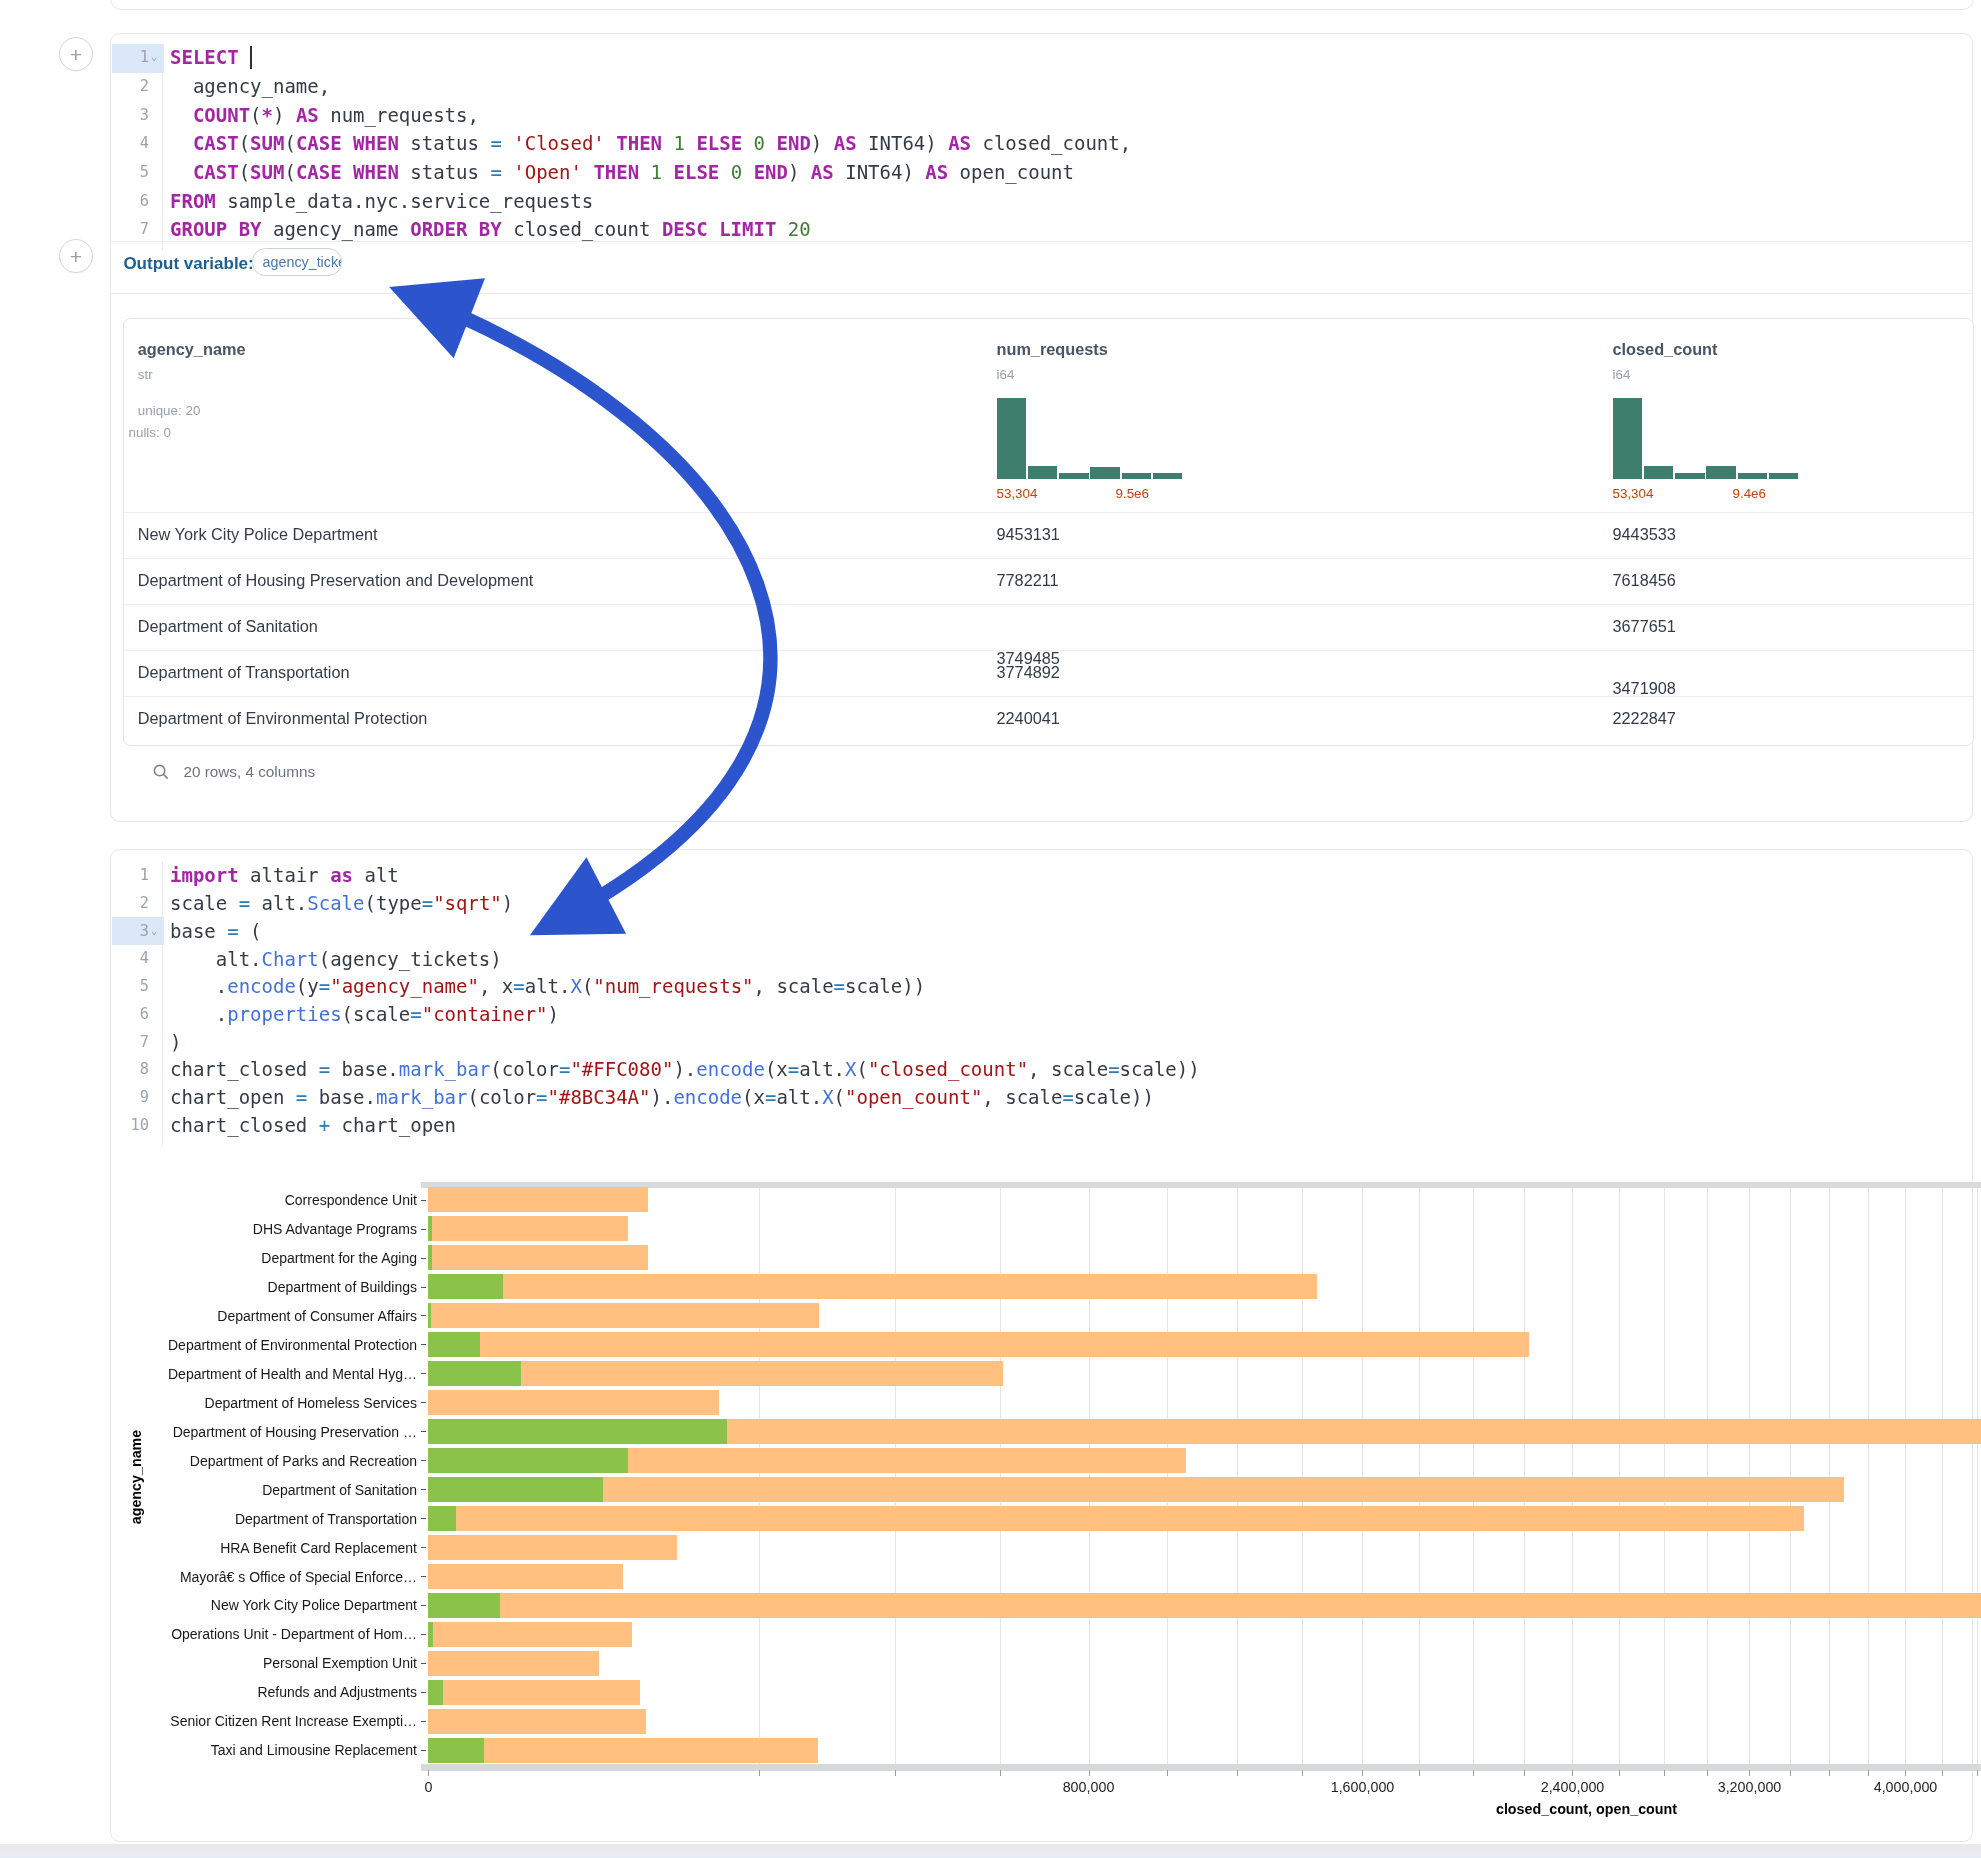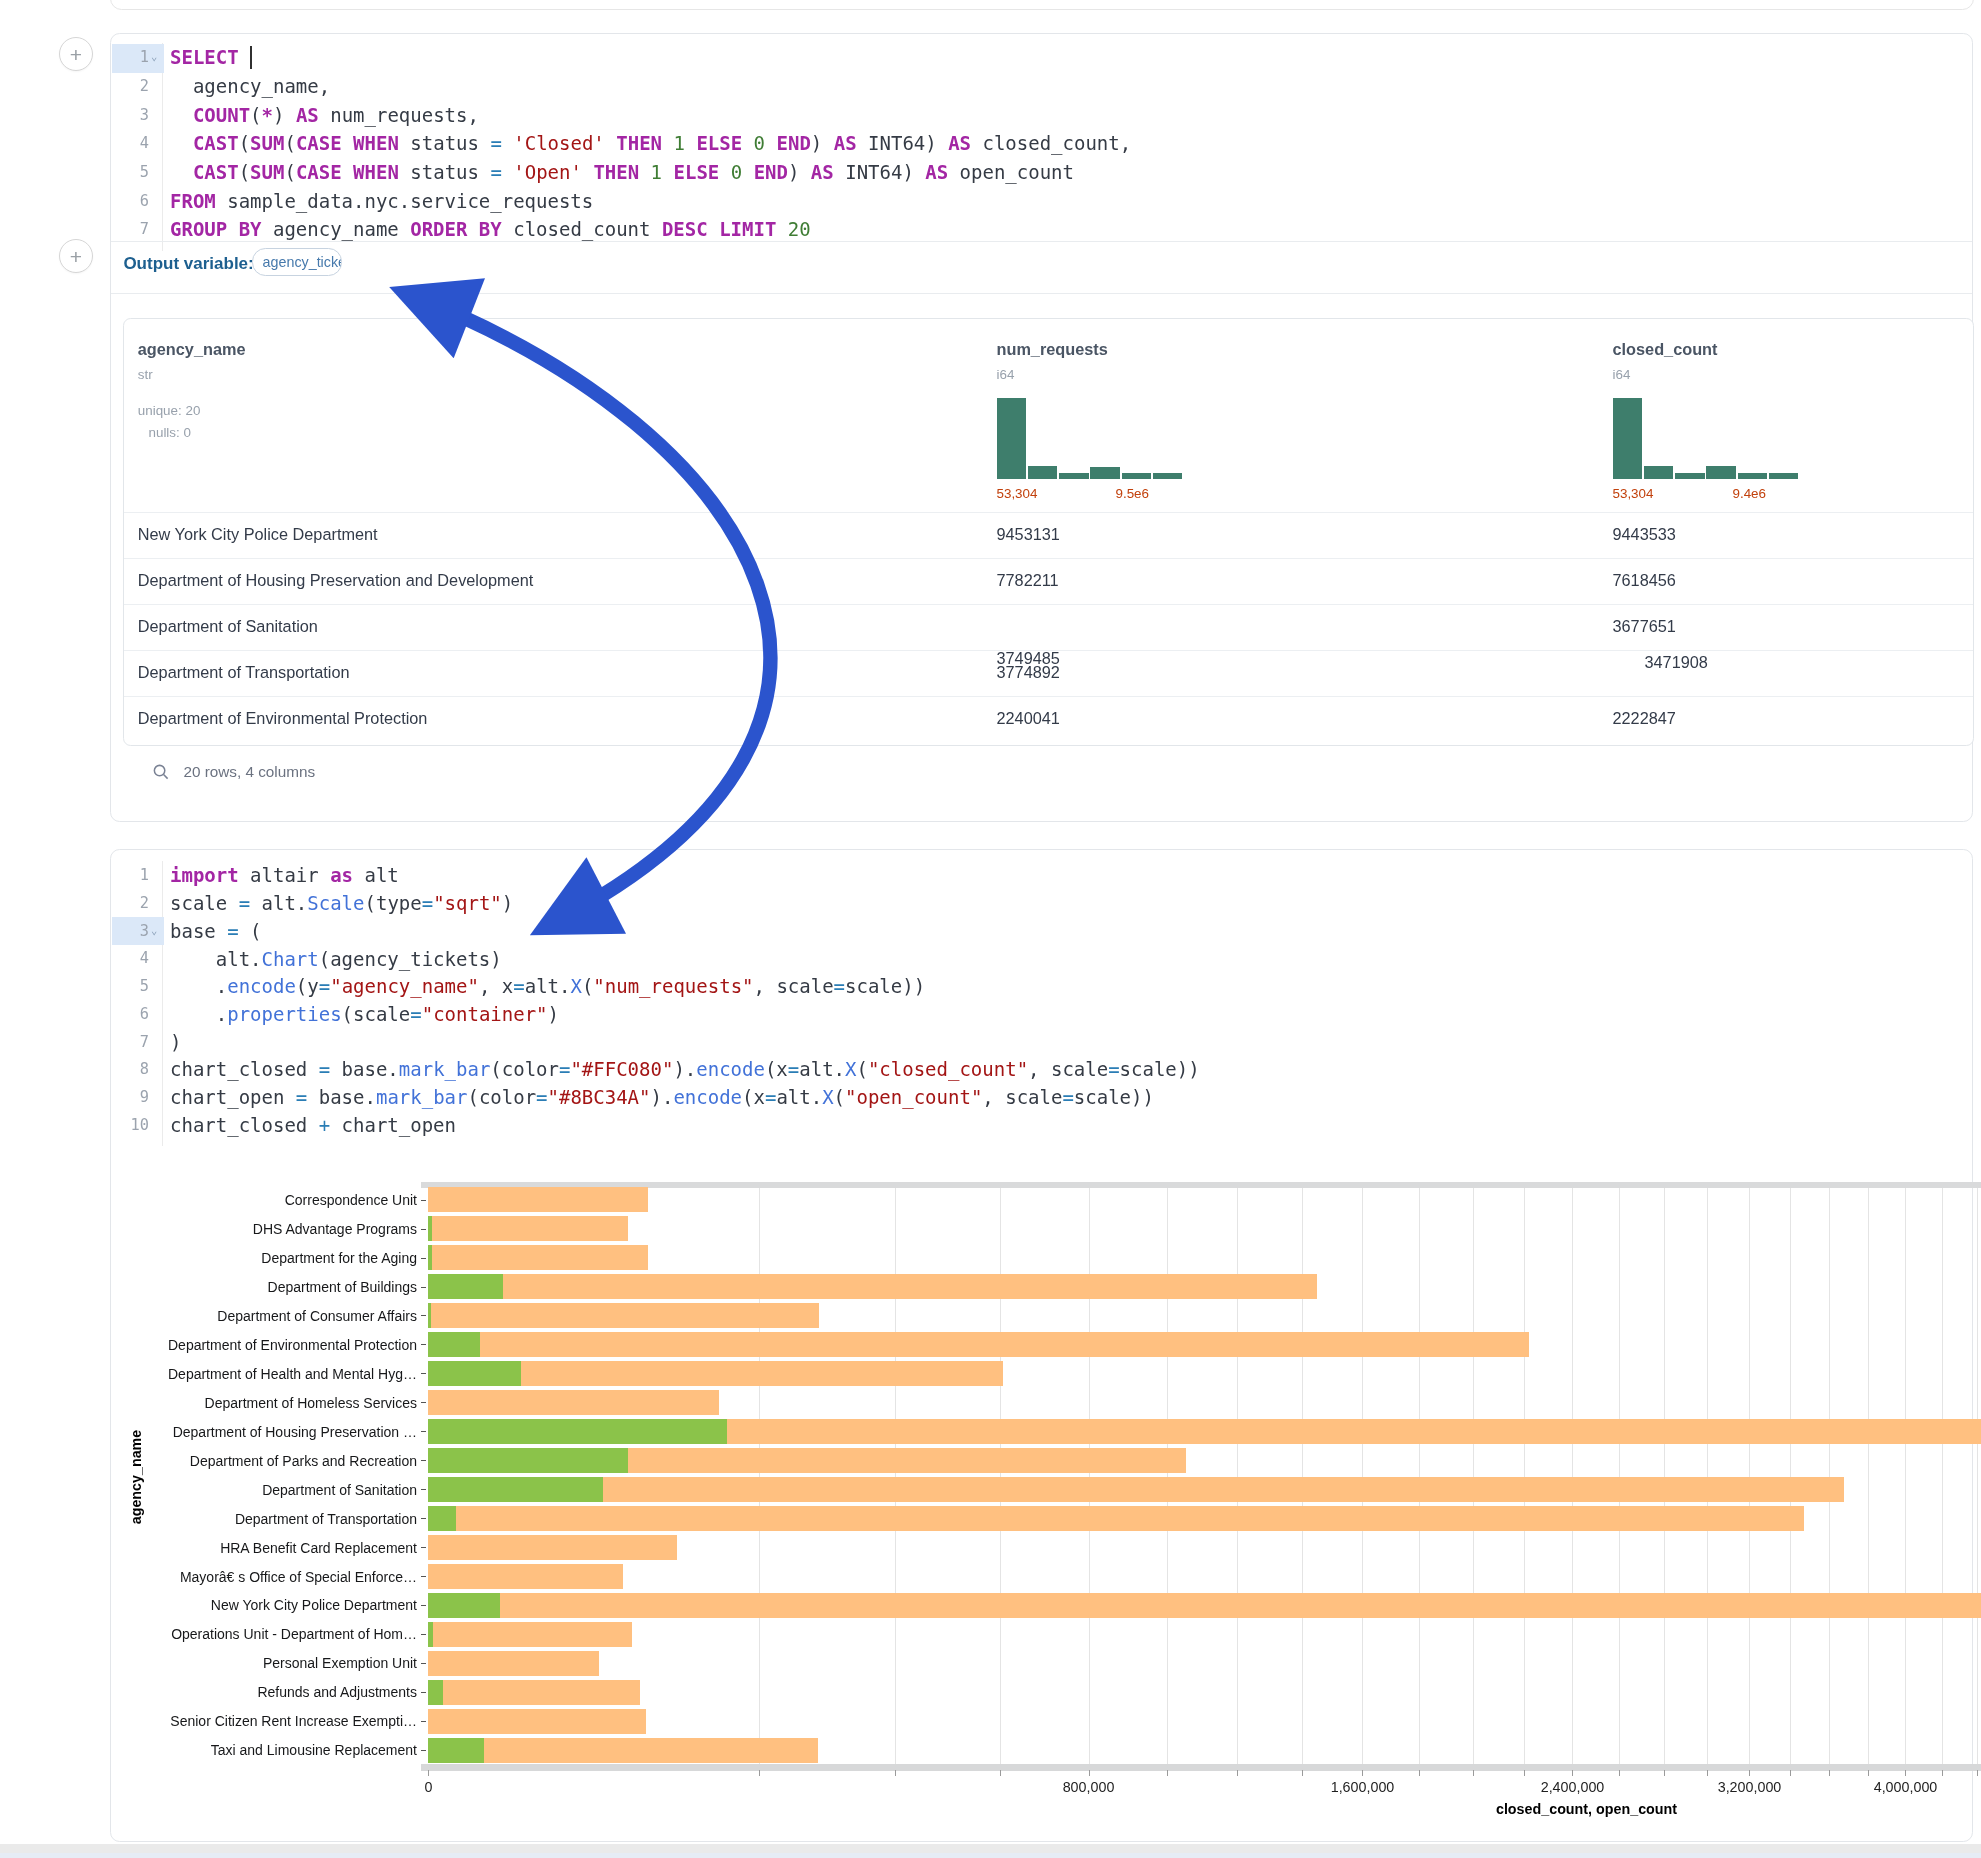--- a/index.html
+++ b/index.html
@@ -91,21 +91,21 @@
   <div class="sep" style="top:207px;"></div>
   <div class="outvar-label" style="left:12.4px;top:220px;">Output variable:</div>
   <div class="outvar-pill" style="left:141px;top:214px;">agency_tickets</div>
   <div class="sep" style="top:259px;"></div>
 
   <div class="tbl-card" style="left:11.5px;top:284px;width:1849px;height:426px;">
     <div id="tbl-header">
         <div class="col-name" style="left: 14.3px; top: 21px;">agency_name</div>
         <div class="col-type" style="left: 14.3px; top: 48px;">str</div>
         <div class="col-stat" style="left: 14.3px; top: 84px;">unique: 20</div>
-        <div class="col-stat" style="left: 25px; top: 106px;">nulls: 0</div>
+        <div class="col-stat" style="left: 5px; top: 106px;">nulls: 0</div>
         <div class="col-name" style="left: 873px; top: 21px;">num_requests</div>
         <div class="col-type" style="left: 873px; top: 48px;">i64</div>
         <div class="hist" style="left: 873px; top: 79px; width: 186px;">
           <div class="hb" style="height: 81px;"></div>
           <div class="hb" style="height: 13px;"></div>
           <div class="hb" style="height: 6.5px;"></div>
           <div class="hb" style="height: 12.2px;"></div>
           <div class="hb" style="height: 6.5px;"></div>
           <div class="hb" style="height: 5.7px;"></div>
         </div>
@@ -133,21 +133,21 @@
         <div class="t-cell" style="left: 14.3px; top: 252px;">Department of Housing Preservation and Development</div>
         <div class="t-cell" style="left: 873px; top: 252px;">7782211</div>
         <div class="t-cell" style="left: 1489px; top: 252px;">7618456</div>
         <div class="t-row-sep" style="top: 285px;"></div>
         <div class="t-cell" style="left: 14.3px; top: 298px;">Department of Sanitation</div>
         <div class="t-cell" style="left: 873px; top: 298px; margin-top: 32px;">3749485</div>
         <div class="t-cell" style="left: 1489px; top: 298px;">3677651</div>
         <div class="t-row-sep" style="top: 331px;"></div>
         <div class="t-cell" style="left: 14.3px; top: 344px;">Department of Transportation</div>
         <div class="t-cell" style="left: 873px; top: 344px;">3774892</div>
-        <div class="t-cell" style="left: 1489px; top: 334px; margin-left: 32px;">3471908</div>
+        <div class="t-cell" style="left: 1489px; top: 360px;">3471908</div>
         <div class="t-row-sep" style="top: 377px;"></div>
         <div class="t-cell" style="left: 14.3px; top: 390px;">Department of Environmental Protection</div>
         <div class="t-cell" style="left: 873px; top: 390px;">2240041</div>
         <div class="t-cell" style="left: 1489px; top: 390px;">2222847</div>
       </div>
   </div>
   <div class="tbl-footer" style="left:41px;top:729px;">
     <svg width="18" height="18" viewBox="0 0 19 19" style="vertical-align:-3.8px;margin-right:13.4px;">
       <circle cx="8" cy="8" r="5.5" fill="none" stroke="#7a8294" stroke-width="1.6"></circle>
       <line x1="12.2" y1="12.2" x2="16.5" y2="16.5" stroke="#7a8294" stroke-width="1.6"></line>

